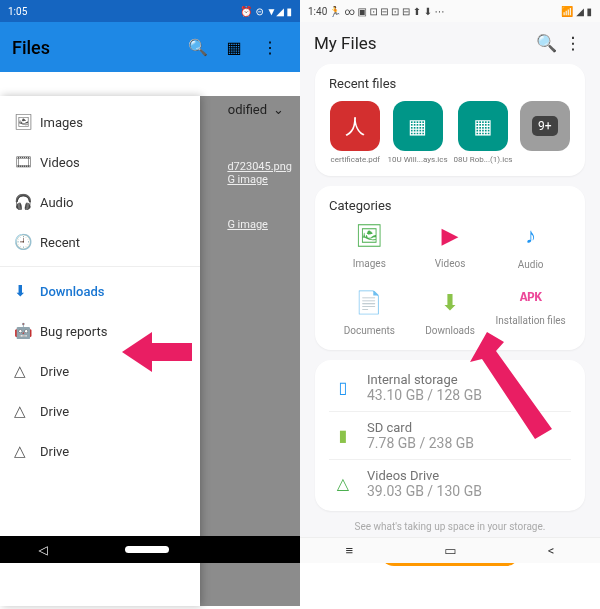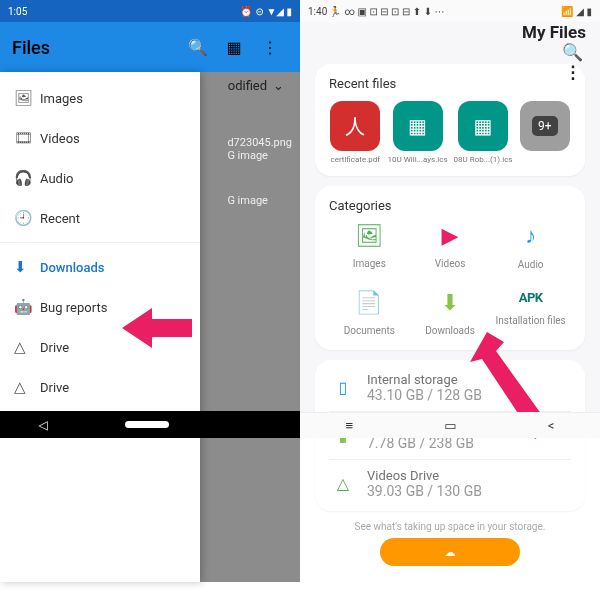--- a/index.html
+++ b/index.html
@@ -1,50 +1,50 @@
 <!DOCTYPE html>
 <html><head>
 <meta charset="utf-8">
 <style>
   * { box-sizing: border-box; margin: 0; padding: 0; }
   body { font-family: Roboto, -apple-system, Helvetica, Arial, sans-serif; background:#fff; width:600px; height:609px; overflow:hidden; }
   .wrap { display:flex; width:600px; height:609px; }
-  .phone { position:relative; height:438px; }
+  .phone { position:relative; height:563px; }
   .phone-left { width:300px; background:#fff; }
   .phone-right { width:300px; background:#f7f7f9;border-radius:18px; }
 
   
   .pl-status { height:22px; background:#1565C0; color:#fff; display:flex; align-items:center; justify-content:space-between; padding:0 8px; font-size:10px; }
   .pl-appbar { height:50px; background:#1E88E5; color:#000000; display:flex; align-items:center; padding:8px 12px; font-size:18px; font-weight:500; }
   .pl-appbar .flex { flex:1; }
   .pl-appbar .abtn { width:36px; text-align:center; font-size:16px; }
 
-  .pl-body { position:relative; height:510px; background:#fff; }
+  .pl-body { position:relative; height:510px; background:#fff;margin-top:24px; }
   .pl-back { position:absolute; left:0; right:0; top:0; bottom:0; background:rgba(0,0,0,0.45); }
   .pl-back-sort { display:flex; align-items:center; justify-content:flex-end; padding:6px 10px; color:#222; }
   .pl-back-sort span { font-size:13px; margin-right:6px; }
-  .pl-back-file { position:absolute; right:8px; top:64px; color:#eee; font-size:11px; text-align:left; }
+  .pl-back-file { position:absolute; right:8px; top:64px; color:#eee; font-size:11px; text-align:left;text-decoration:underline; }
 
   .pl-drawer { position:absolute; left:0; top:0; width:200px; height:100%; background:#fff; box-shadow:2px 0 8px rgba(0,0,0,.25); }
   .drawer-item { display:flex; align-items:center; height:40px; padding:0 14px; font-size:13px; color:#333; cursor:pointer; }
   .drawer-item.sel { color:#1976D2; font-weight:500; }
   .drawer-item .dic { width:26px; font-size:15px; color:#555; display:inline-block; }
   .drawer-item.sel .dic { color:#1976D2; }
   .drawer-div { height:1px; background:#eee; margin:4px 0; }
 
   .arrow-left { position:absolute; left:122px; top:231px; pointer-events:none; }
   .arrow-left svg { display:block; }
 
   .pl-nav { position:absolute; bottom:0; left:0; right:0; height:27px; background:#000; display:flex; align-items:center; justify-content:space-around; }
   .pl-nav .nb { color:#fff; font-size:12px; }
   .pl-nav .pill { width:44px; height:7px; background:#fff; border-radius:4px; }
 
   
   .pr-status { height:22px; background:#fafafa; color:#444; display:flex; align-items:center; justify-content:space-between; padding:0 8px; font-size:10px; }
-  .pr-title { height:42px; display:flex; align-items:flex-end; padding:0 14px; font-size:17px; font-weight:700; color:#222;flex-direction:column; }
+  .pr-title { height:42px; display:flex; align-items:center; padding:0 14px; font-size:17px; font-weight:400; color:#222; }
   .pr-title .flex { flex:1; }
   .pr-title .tb { width:26px; text-align:center; font-size:17px; color:#222; }
 
   .pr-scroll { padding:0 15px; }
   .card { background:#fff; border-radius:16px; padding:12px 14px; margin-bottom:10px; box-shadow:0 1px 2px rgba(0,0,0,0.05); }
   .card-title { font-size:13px; color:#333; margin-bottom:10px; }
   .recent-row { display:flex; gap:6px; }
   .recent-item { flex:1; text-align:center; }
   .recent-thumb { width:50px; height:50px; margin:0 auto 4px; border-radius:12px; display:flex; align-items:center; justify-content:center; font-size:20px; color:#fff; }
   .recent-label { font-size:8px; color:#777; white-space:nowrap; overflow:hidden; text-overflow:ellipsis; }
@@ -55,21 +55,21 @@
 
   .cat-grid { display:grid; grid-template-columns:repeat(3,1fr); row-gap:18px; }
   .cat-item { text-align:center; cursor:pointer; }
   .cat-ic { font-size:22px; display:block; margin-bottom:4px; }
   .cat-lb { font-size:10px; color:#888; }
   .ic-green { color:#4CAF50; }
   .ic-pink { color:#E91E63; }
   .ic-blue { color:#2196F3; }
   .ic-orange { color:#FF9800; }
   .ic-lgreen { color:#8BC34A; }
-  .ic-apk { color:#0f766e; font-weight:700; font-size:13px; letter-spacing:-.5px; }
+  .ic-apk { color:#ec4899; font-weight:700; font-size:13px; letter-spacing:-.5px;font-family:Liberation Mono, monospace; }
 
   .storage-item { display:flex; align-items:center; padding:8px 0; cursor:pointer; }
   .storage-item:not(:last-child){ border-bottom:1px solid #f0f0f0; }
   .st-ic { width:28px; height:28px; display:flex; align-items:center; justify-content:center; font-size:16px; margin-right:10px; border-radius:6px;}
   .st-blue { color:#2196F3; }
   .st-lgreen { color:#8BC34A; }
   .st-gd { color:#4CAF50; }
   .st-txt .n { font-size:13px; color:#737373; }
   .st-txt .s { font-size:14px; color:#999; }
 

